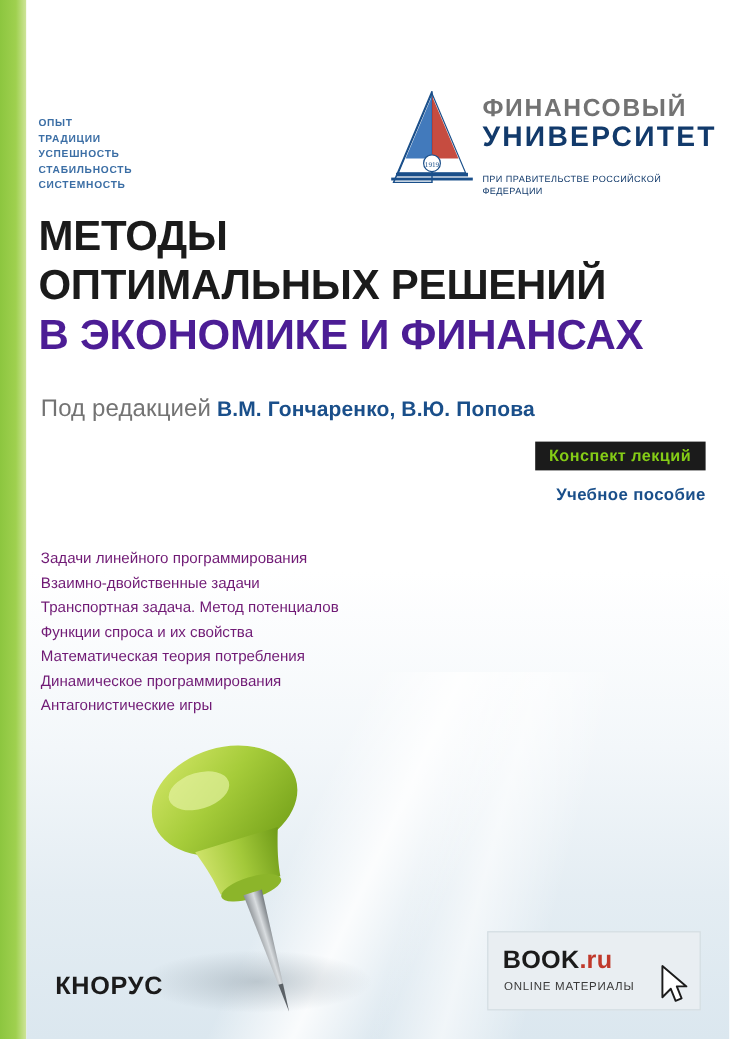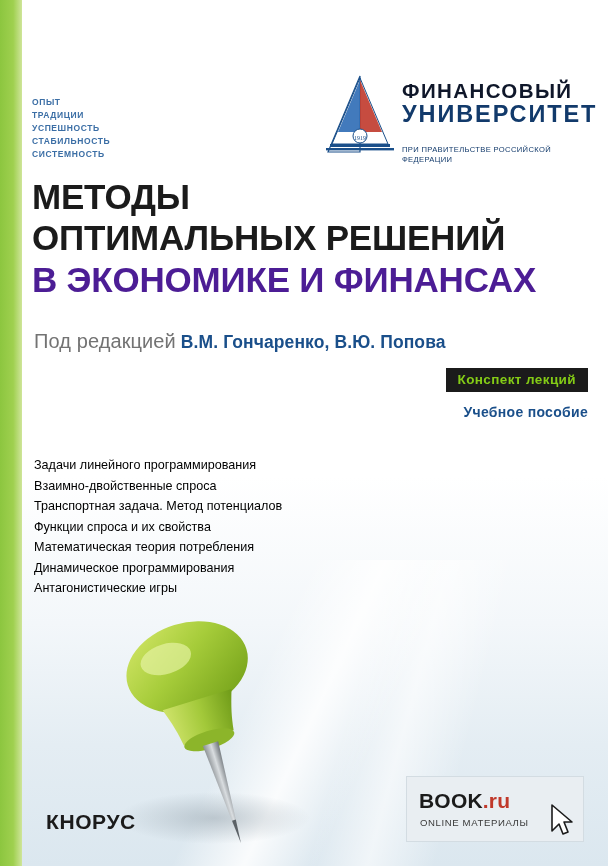--- a/index.html
+++ b/index.html
@@ -78,21 +78,21 @@
   .logo-text {
     position: absolute;
     left: 82px;
     top: 8px;
     width: 190px;
     text-align: left;
   }
   .logo-line1 {
     font-size: 20.5px;
     font-weight: bold;
-    color: #0f172a;
+    color: #737373;
     letter-spacing: 1.4px;
     line-height: 22px;
   }
   .logo-line2 {
     font-size: 23.5px;
     font-weight: bold;
     color: #123a6b;
     letter-spacing: 1.9px;
     line-height: 25px;
   }
@@ -170,21 +170,21 @@
 
   
   .topics {
     position: absolute;
     left: 34px;
     top: 455px;
     width: 420px;
   }
   .topic {
     font-size: 12.6px;
-    color: #000000;
+    color: #701a75;
     line-height: 20.5px;
   }
 
   
   .publisher {
     position: absolute;
     left: 46px;
     bottom: 32px;
     font-size: 21px;
     font-weight: bold;
@@ -285,21 +285,21 @@
     <span class="names">В.М. Гончаренко, В.Ю. Попова</span>
   </div>
 
   <div class="series">
     <div class="series-badge">Конспект лекций</div>
     <div class="series-sub">Учебное пособие</div>
   </div>
 
   <div class="topics">
     <div class="topic">Задачи линейного программирования</div>
-    <div class="topic">Взаимно-двойственные спроса</div>
+    <div class="topic">Взаимно-двойственные задачи</div>
     <div class="topic">Транспортная задача. Метод потенциалов</div>
     <div class="topic">Функции спроса и их свойства</div>
     <div class="topic">Математическая теория потребления</div>
     <div class="topic">Динамическое программирования</div>
     <div class="topic">Антагонистические игры</div>
   </div>
 
   <svg class="pin" viewBox="0 0 230 250">
     <defs>
       <linearGradient id="pinHead" x1="0" y1="0" x2="1" y2="1">

